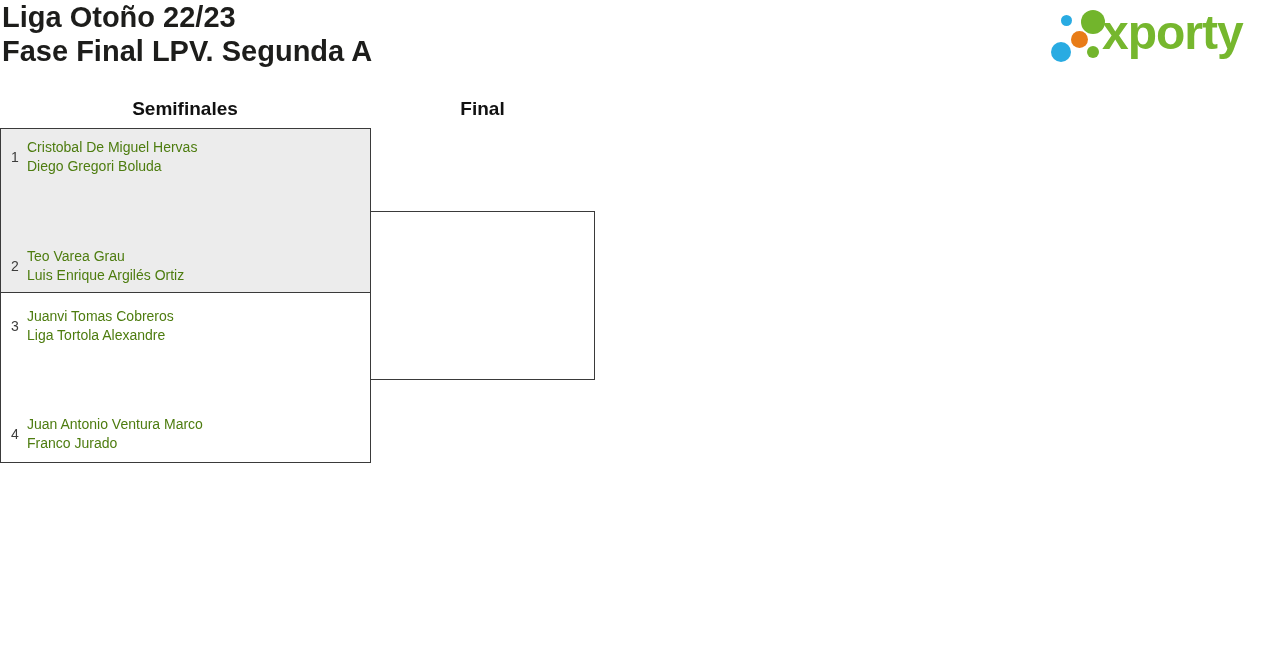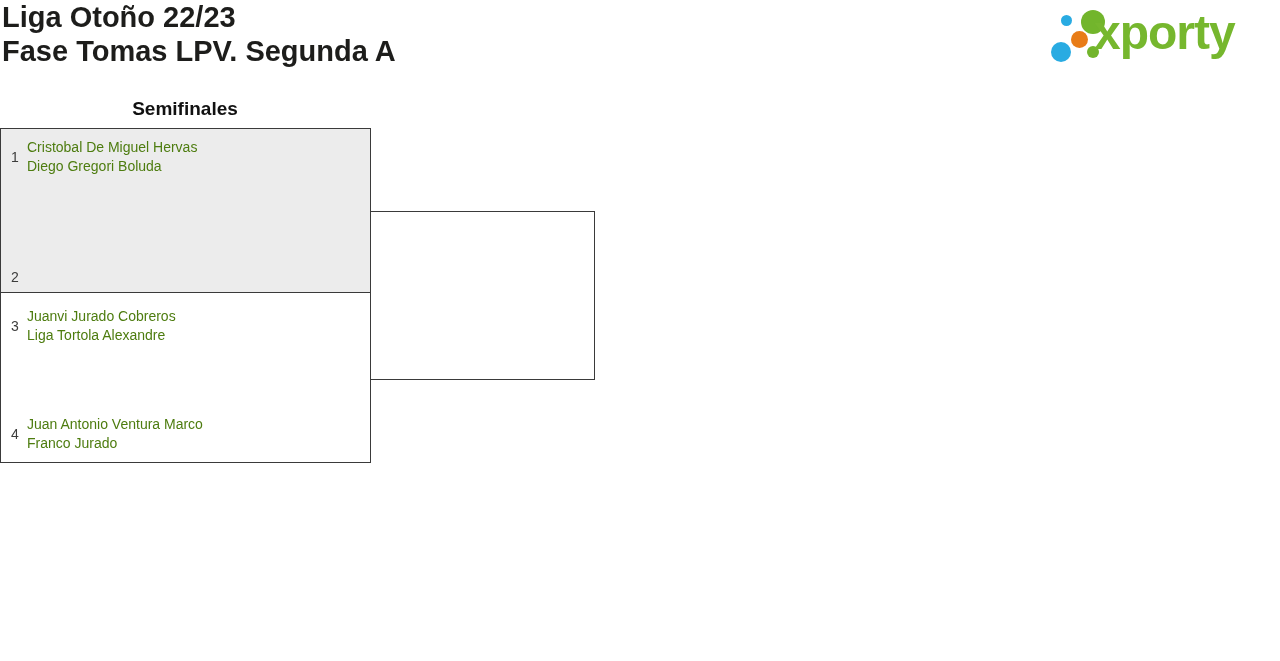--- a/index.html
+++ b/index.html
@@ -21,21 +21,21 @@
 
   
   .logo { position: absolute; left: 1050px; top: 0; width: 230px; height: 70px; cursor: pointer; }
   .logo .dot { position: absolute; border-radius: 50%; }
   .logo .d1 { left: 11px; top: 15px; width: 11px; height: 11px; background: #29abe2; }
   .logo .d2 { left: 31px; top: 10px; width: 24px; height: 24px; background: #72b52c; }
   .logo .d3 { left: 21px; top: 31px; width: 17px; height: 17px; background: #e87c17; }
   .logo .d4 { left: 1px;  top: 42px; width: 20px; height: 20px; background: #29abe2; }
   .logo .d5 { left: 37px; top: 46px; width: 12px; height: 12px; background: #72b52c; }
   .logo .wordmark {
-    position: absolute; left: 44px; top: 0; height: 68px;
+    position: absolute; left: 52px; top: 0; height: 68px;
     font-size: 48px; line-height: 66px; font-weight: 800;
     letter-spacing: -1px; color: #76b72e; white-space: nowrap;
   }
 
   
   .round-header {
     position: absolute; top: 98px; text-align: center;
     font-size: 19px; font-weight: 700; color: #111111;
   }
   .rh-semi  { left: 0;     width: 370px; }
@@ -60,52 +60,57 @@
     color: #4d7c0f; white-space: nowrap;
   }
 </style>
 </head>
 <body>
 
 <div class="page">
 
   <div class="titles">
     <div class="title-line">Liga Otoño 22/23</div>
-    <div class="title-line">Fase Tomas LPV. Segunda A</div>
+    <div class="title-line">Fase Final LPV. Segunda A</div>
   </div>
 
   <div class="logo">
     <span class="dot d1"></span>
     <span class="dot d2"></span>
     <span class="dot d3"></span>
     <span class="dot d4"></span>
     <span class="dot d5"></span>
     <span class="wordmark">xporty</span>
   </div>
 
   <div class="round-header rh-semi">Semifinales</div>
+  <div class="round-header rh-final">Final</div>
 
   <div class="match sf1">
     <div class="slot">
       <span class="seed">1</span>
       <span class="players">
         <span class="player">Cristobal De Miguel Hervas</span>
         <span class="player">Diego Gregori Boluda</span>
       </span>
     </div>
     <div class="slot">
       <span class="seed">2</span>
+      <span class="players">
+        <span class="player">Teo Varea Grau</span>
+        <span class="player">Luis Enrique Argilés Ortiz</span>
+      </span>
     </div>
   </div>
 
   <div class="match sf2">
     <div class="slot">
       <span class="seed">3</span>
       <span class="players">
-        <span class="player">Juanvi Jurado Cobreros</span>
+        <span class="player">Juanvi Tomas Cobreros</span>
         <span class="player">Liga Tortola Alexandre</span>
       </span>
     </div>
     <div class="slot">
       <span class="seed">4</span>
       <span class="players">
         <span class="player">Juan Antonio Ventura Marco</span>
         <span class="player">Franco Jurado</span>
       </span>
     </div>

